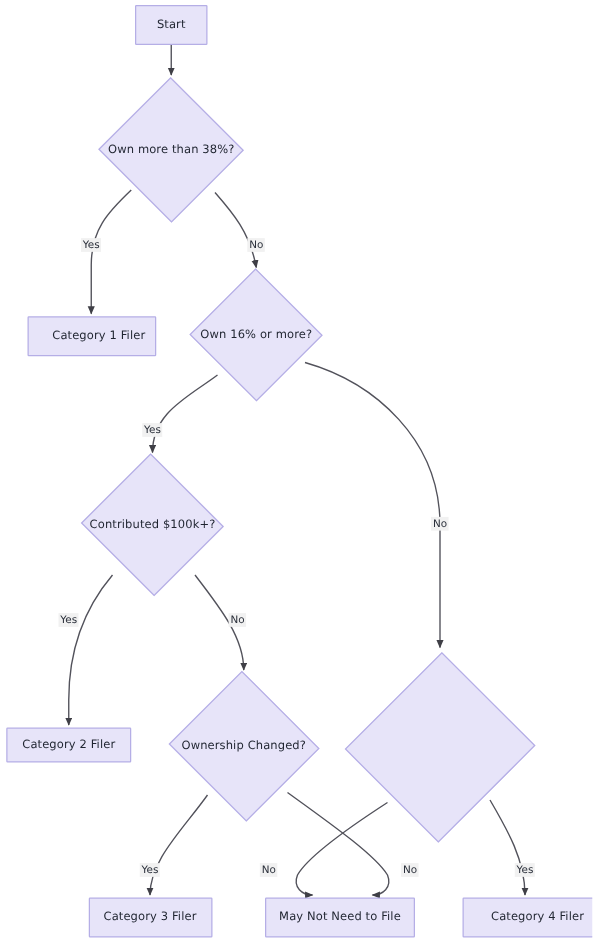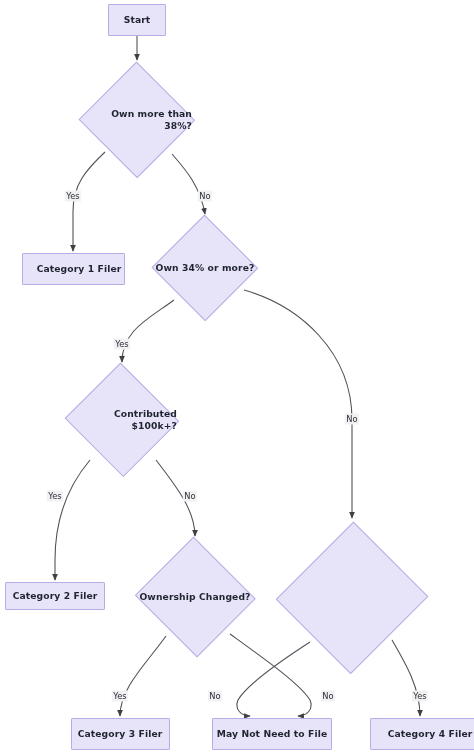--- a/index.html
+++ b/index.html
@@ -32,21 +32,20 @@
     position: absolute;
     box-sizing: border-box;
     display: flex;
     align-items: center;
     justify-content: center;
     text-align: right;
     color: #1f2430;
     font-size: 9.2px;
     line-height: 1.35;
     letter-spacing: 0.1px;
-    font-weight: bold;
   }
   .node.rect {
     background: #e7e4f9;
     border: 1px solid #b5aee6;
     border-radius: 1px;
   }
   .node.diamond {
     background: transparent;
     border: none;
   }
@@ -110,21 +109,21 @@
       </div>
       <div class="node diamond" style="left: 78px; top: 62px; width: 118px; height: 116px;">
         <div class="dshape"></div>
         <div class="dlabel">Own more than 38%?</div>
       </div>
       <div class="node rect" style="left: 21.5px; top: 253px; width: 103px; height: 32px; padding-left: 12px;">
         <span>Category 1 Filer</span>
       </div>
       <div class="node diamond" style="left: 151px; top: 215px; width: 108px; height: 106px;">
         <div class="dshape"></div>
-        <div class="dlabel">Own 34% or more?</div>
+        <div class="dlabel">Own 16% or more?</div>
       </div>
       <div class="node diamond" style="left: 63px; top: 364px; width: 118px; height: 112px;">
         <div class="dshape"></div>
         <div class="dlabel">Contributed $100k+?</div>
       </div>
       <div class="node rect" style="left: 5px; top: 582px; width: 100px; height: 28px;">
         <span>Category 2 Filer</span>
       </div>
       <div class="node diamond" style="left: 133px; top: 538px; width: 124px; height: 118px;">
         <div class="dshape"></div>

